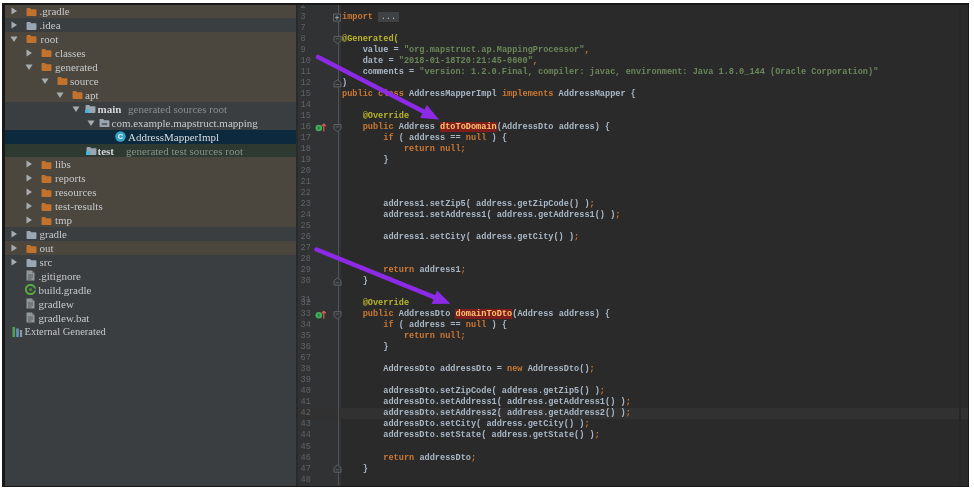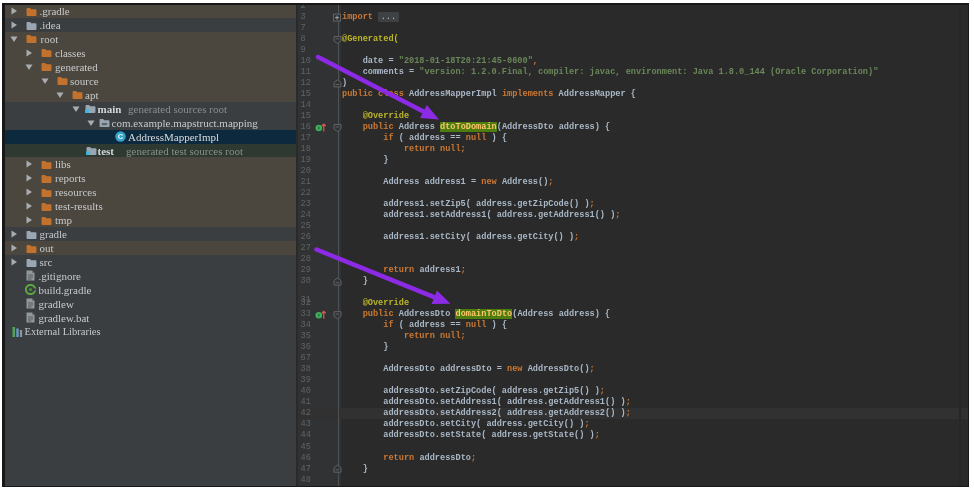--- a/index.html
+++ b/index.html
@@ -1,21 +1,21 @@
 <!DOCTYPE html>
 <html><head><meta charset="utf-8"><title>s</title>
 <style>
 html,body{margin:0;padding:0;width:974px;height:491px;background:#ffffff;overflow:hidden}
 #shot{position:absolute;left:2px;top:3px;width:967px;height:484px;background:#2a2a2a;border-left:3px solid #181818;border-top:2px solid #181818;border-right:1px solid #181818;border-bottom:1px solid #181818;box-sizing:border-box;overflow:hidden}
 #inner{position:absolute;left:-5px;top:-5px;width:974px;height:491px}
 .abs{position:absolute}
 .tt{position:absolute;font-size:11px;line-height:14px;white-space:pre;font-family:Liberation Serif, serif}
 .ln{position:absolute;left:300.5px;font-family:"Liberation Mono",monospace;font-size:8.6px;line-height:11.01px;color:#606366;white-space:pre}
 .cl{position:absolute;left:342.0px;font-family:"Liberation Mono",monospace;font-size:8.6px;line-height:11.01px;font-weight:bold;color:#a9b7c6;white-space:pre}
-.k{color:#cc7832} .a{color:#bbb529} .s{color:#6a8759} .m{color:#ffc66d;background:#4d7c0f}
+.k{color:#cc7832} .a{color:#bbb529} .s{color:#6a8759} .m{color:#ffc66d;background:#7f1d1d}
 .fold{background:#3f4244;border-radius:1px;color:#c0c3c4;padding:0 2.5px;font-weight:normal}
 </style></head><body>
 <div id="shot">
     <div id="inner">
   <div class="abs" style="left:5px;top:5px;width:291px;height:484px;background:#3a3e41"></div>
   <div class="abs" style="left:298px;top:5px;width:43px;height:484px;background:#303234"></div>
   <div class="abs" style="left:298px;top:408.47px;width:670px;height:11.01px;background:#323131"></div>
   <div class="abs" style="left:337.5px;top:5px;width:1px;height:484px;background:#4e5254"></div>
   <div class="abs" style="left:959px;top:5px;width:1.5px;height:484px;background:#272727"></div>
 <div style="position:absolute;left:5px;top:4.14px;width:291px;height:13.94px;background:#4b473e"></div>
@@ -203,21 +203,21 @@
         <rect x="2" y="6.5" width="5" height="1" fill="#565b5e"></rect>
         <rect x="2" y="8.5" width="3.5" height="1" fill="#565b5e"></rect>
       </svg>
 <div class="tt" style="left:38.5px;top:311px;color:#c7c9cb">gradlew.bat</div>
 <div style="position:absolute;left:5px;top:324.76px;width:291px;height:13.94px;background:#3a3e41"></div>
 <svg style="position:absolute;left:11.5px;top:326.23px" width="12" height="11">
         <rect x="0.5" y="1" width="2.6" height="10" fill="#52a05a"></rect>
         <rect x="4.2" y="2.5" width="2.6" height="8.5" fill="#6794be"></rect>
         <rect x="7.9" y="4" width="2.2" height="7" fill="#8e979c"></rect>
       </svg>
-<div class="tt" style="left:24.5px;top:324.73px;font-size:10.5px;color:#c7c9cb">External Libraries</div>
+<div class="tt" style="left:24.5px;top:324.73px;font-size:10.5px;color:#c7c9cb">External Generated</div>
 <div class="ln" style="top:1.10px">2</div>
 <div class="ln" style="top:12.11px">3</div>
 <div class="ln" style="top:23.12px">7</div>
 <div class="ln" style="top:34.13px">8</div>
 <div class="ln" style="top:45.14px">9</div>
 <div class="ln" style="top:56.15px">10</div>
 <div class="ln" style="top:67.16px">11</div>
 <div class="ln" style="top:78.17px">12</div>
 <div class="ln" style="top:89.18px">15</div>
 <div class="ln" style="top:100.19px">14</div>
@@ -252,32 +252,32 @@
 <div class="ln" style="top:419.48px">43</div>
 <div class="ln" style="top:430.49px">44</div>
 <div class="ln" style="top:441.50px">45</div>
 <div class="ln" style="top:452.51px">46</div>
 <div class="ln" style="top:463.52px">47</div>
 <div class="ln" style="top:474.53px">48</div>
 <div class="cl" style="top:1.10px">&nbsp;</div>
 <div class="cl" style="top:12.11px"><span class="k">import</span> <span class="fold">...</span></div>
 <div class="cl" style="top:23.12px">&nbsp;</div>
 <div class="cl" style="top:34.13px"><span class="a">@Generated(</span></div>
+<div class="cl" style="top:45.14px">    value = <span class="s">"org.mapstruct.ap.MappingProcessor"</span><span class="k">,</span></div>
 <div class="cl" style="top:56.15px">    date = <span class="s">"2018-01-18T20:21:45-0600"</span><span class="k">,</span></div>
 <div class="cl" style="top:67.16px">    comments = <span class="s">"version: 1.2.0.Final, compiler: javac, environment: Java 1.8.0_144 (Oracle Corporation)"</span></div>
 <div class="cl" style="top:78.17px">)</div>
 <div class="cl" style="top:89.18px"><span class="k">public class </span>AddressMapperImpl <span class="k">implements </span>AddressMapper {</div>
 <div class="cl" style="top:100.19px">&nbsp;</div>
 <div class="cl" style="top:111.20px">    <span class="a">@Override</span></div>
 <div class="cl" style="top:122.21px">    <span class="k">public </span>Address <span class="m">dtoToDomain</span>(AddressDto address) {</div>
 <div class="cl" style="top:133.22px">        <span class="k">if </span>( address == <span class="k">null </span>) {</div>
 <div class="cl" style="top:144.23px">            <span class="k">return null;</span></div>
 <div class="cl" style="top:155.24px">        }</div>
 <div class="cl" style="top:166.25px">&nbsp;</div>
-<div class="cl" style="top:177.26px">        Address address1 = <span class="k">new </span>Address()<span class="k">;</span></div>
 <div class="cl" style="top:188.27px">&nbsp;</div>
 <div class="cl" style="top:199.28px">        address1.setZip5( address.getZipCode() )<span class="k">;</span></div>
 <div class="cl" style="top:210.29px">        address1.setAddress1( address.getAddress1() )<span class="k">;</span></div>
 <div class="cl" style="top:232.31px">        address1.setCity( address.getCity() )<span class="k">;</span></div>
 <div class="cl" style="top:254.33px">&nbsp;</div>
 <div class="cl" style="top:265.34px">        <span class="k">return </span>address1<span class="k">;</span></div>
 <div class="cl" style="top:276.35px">    }</div>
 <div class="cl" style="top:287.36px">&nbsp;</div>
 <div class="cl" style="top:298.37px">    <span class="a">@Override</span></div>
 <div class="cl" style="top:309.38px">    <span class="k">public </span>AddressDto <span class="m">domainToDto</span>(Address address) {</div>

